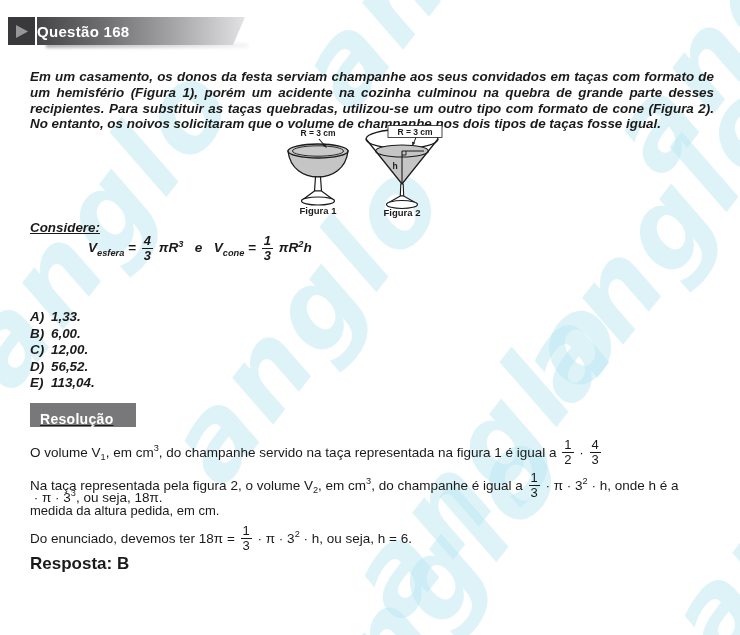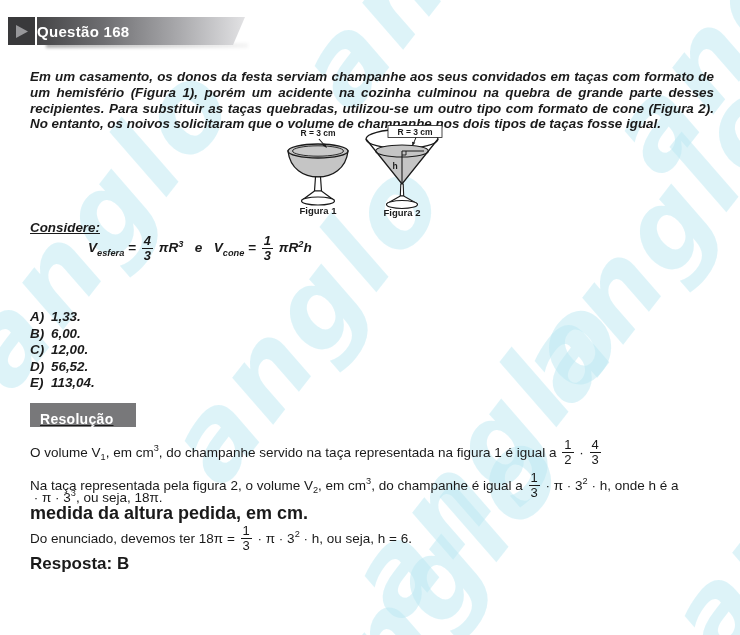--- a/index.html
+++ b/index.html
@@ -78,21 +78,21 @@
   
   #res-bar{
     position:absolute;left:30px;top:403px;width:106px;height:24px;
     background:var(--resolucao-bar,#78787a);
     display:flex;align-items:flex-end;z-index:2;text-decoration:underline;
   }
   #res-bar span{color:#fff;font-size:14px;font-weight:700;padding-left:10px;letter-spacing:.3px;}
   .resline{font-size:13.5px;color:#1a1a1a;left:30px;width:690px;}
   #res-l1{top:430px;height:36px;line-height:36px;}
   #res-l2{top:463px;height:36px;line-height:36px;}
-  #res-l3{position:absolute;left:30px;top:503px;font-size:18px;z-index:2;font-weight:bold;}
+  #res-l3{position:absolute;left:30px;top:503px;font-size:13px;z-index:2;}
   #res-l4{top:517px;height:34px;line-height:34px;}
   #res-answer{position:absolute;left:30px;top:554px;font-size:17px;font-weight:700;z-index:2;}
   
   #figures{position:absolute;left:278px;top:124px;z-index:2;}
   #figures svg{position:absolute;top:0;left:0;}
   #fig2svg{left:82px !important;}
   .figtext{font:700 8.5px "Liberation Sans", sans-serif;fill:#1a1a1a;}
   .figcap{font:700 9.5px "Liberation Sans", sans-serif;fill:#1a1a1a;}
 </style>
 </head>

